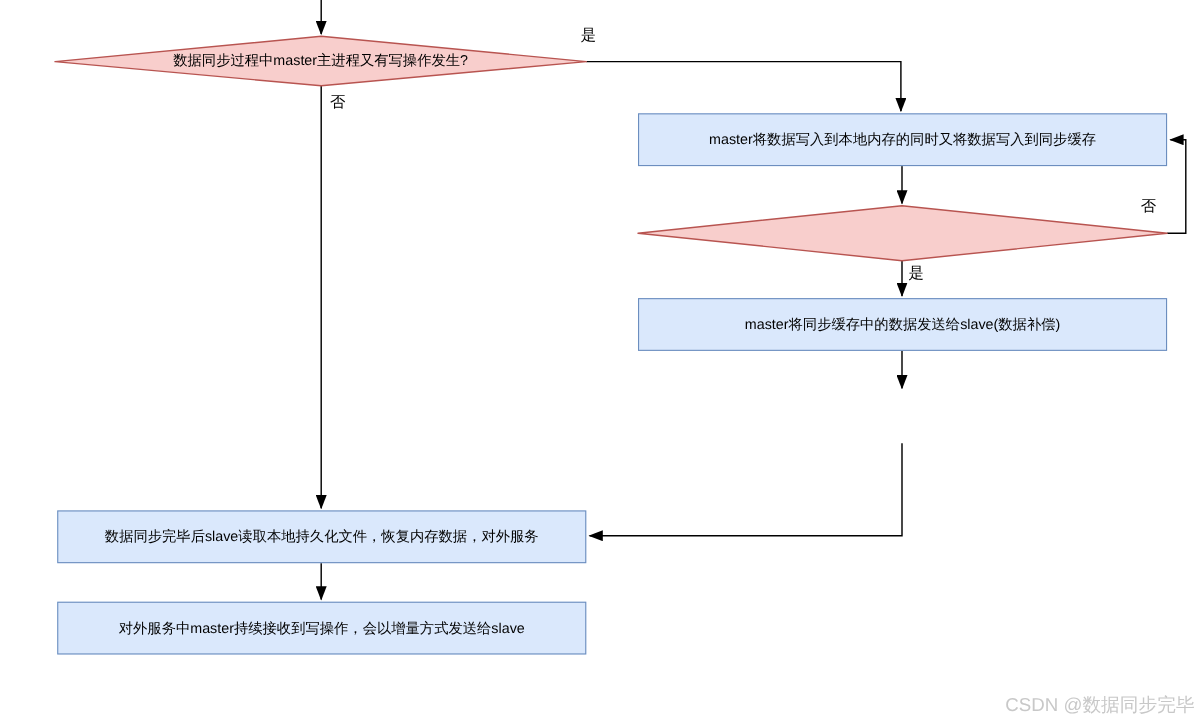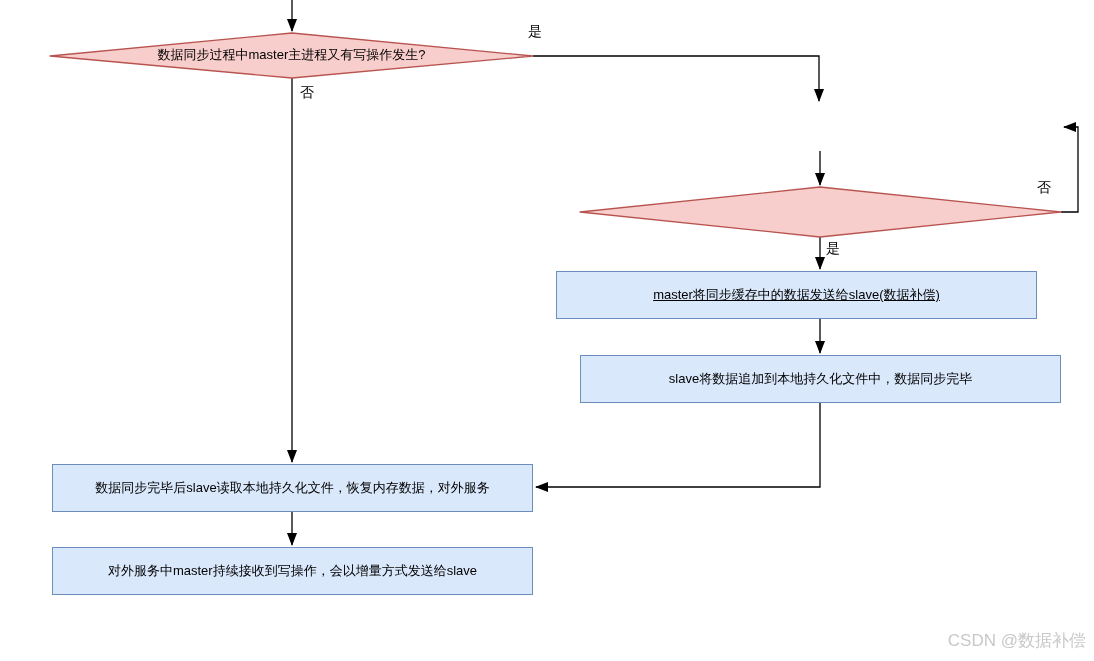--- a/index.html
+++ b/index.html
@@ -96,35 +96,35 @@
     <g>
       <polygon class="decision-shape" points="292,33 533,56 292,78 50,56"></polygon>
     </g>
     <g>
       <polygon class="decision-shape" points="820,187 1061,212 820,237 580,212"></polygon>
     </g>
   </svg>
 
   <div class="node decision-label" style="left:50px; top:33px; width:483px; height:45px;">数据同步过程中master主进程又有写操作发生?</div>
 
+  <div class="node process" style="left:580px; top:103px;">master将数据写入到本地内存的同时又将数据写入到同步缓存</div>
 
 
-  <div class="node process" style="left:556px; top:271px;text-decoration:underline;">master将同步缓存中的数据发送给slave(数据补偿)</div>
+  <div class="node process" style="left:580px; top:271px;">master将同步缓存中的数据发送给slave(数据补偿)</div>
 
-  <div class="node process" style="left:580px; top:355px;">slave将数据追加到本地持久化文件中，数据同步完毕</div>
 
   <div class="node process" style="left:52px; top:547px;">对外服务中master持续接收到写操作，会以增量方式发送给slave</div>
 
   <div class="node process" style="left:52px; top:464px;">数据同步完毕后slave读取本地持久化文件，恢复内存数据，对外服务</div>
 
   <div class="edge-label" style="left:527px; top:23px;">是</div>
 
   <div class="edge-label" style="left:299px; top:84px;">否</div>
 
   <div class="edge-label" style="left:1036px; top:179px;">否</div>
 
   <div class="edge-label" style="left:825px; top:240px;">是</div>
 
   <div class="diagram-title">主从复制过程</div>
 
-  <div class="watermark">CSDN @数据补偿</div>
+  <div class="watermark">CSDN @数据同步完毕</div>
 
 </div>
 
 </body></html>

